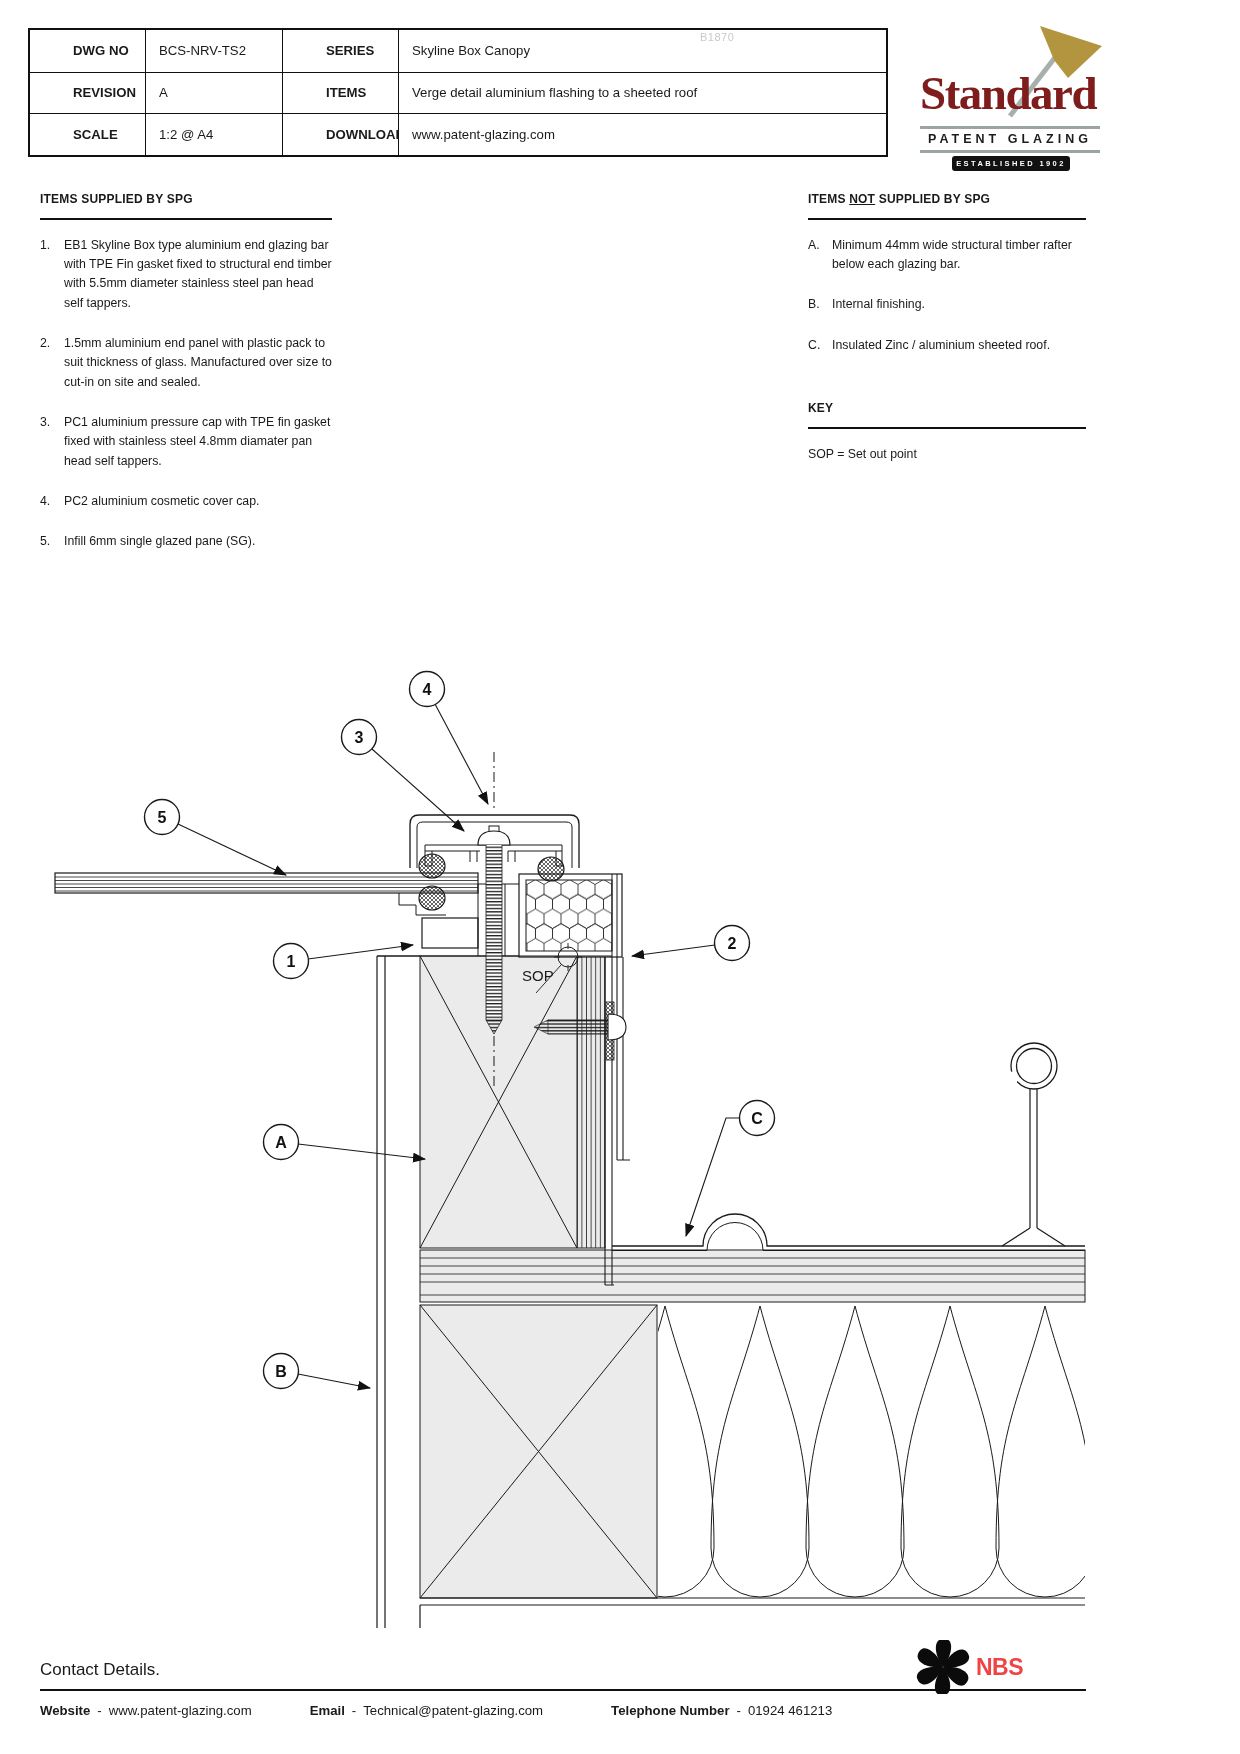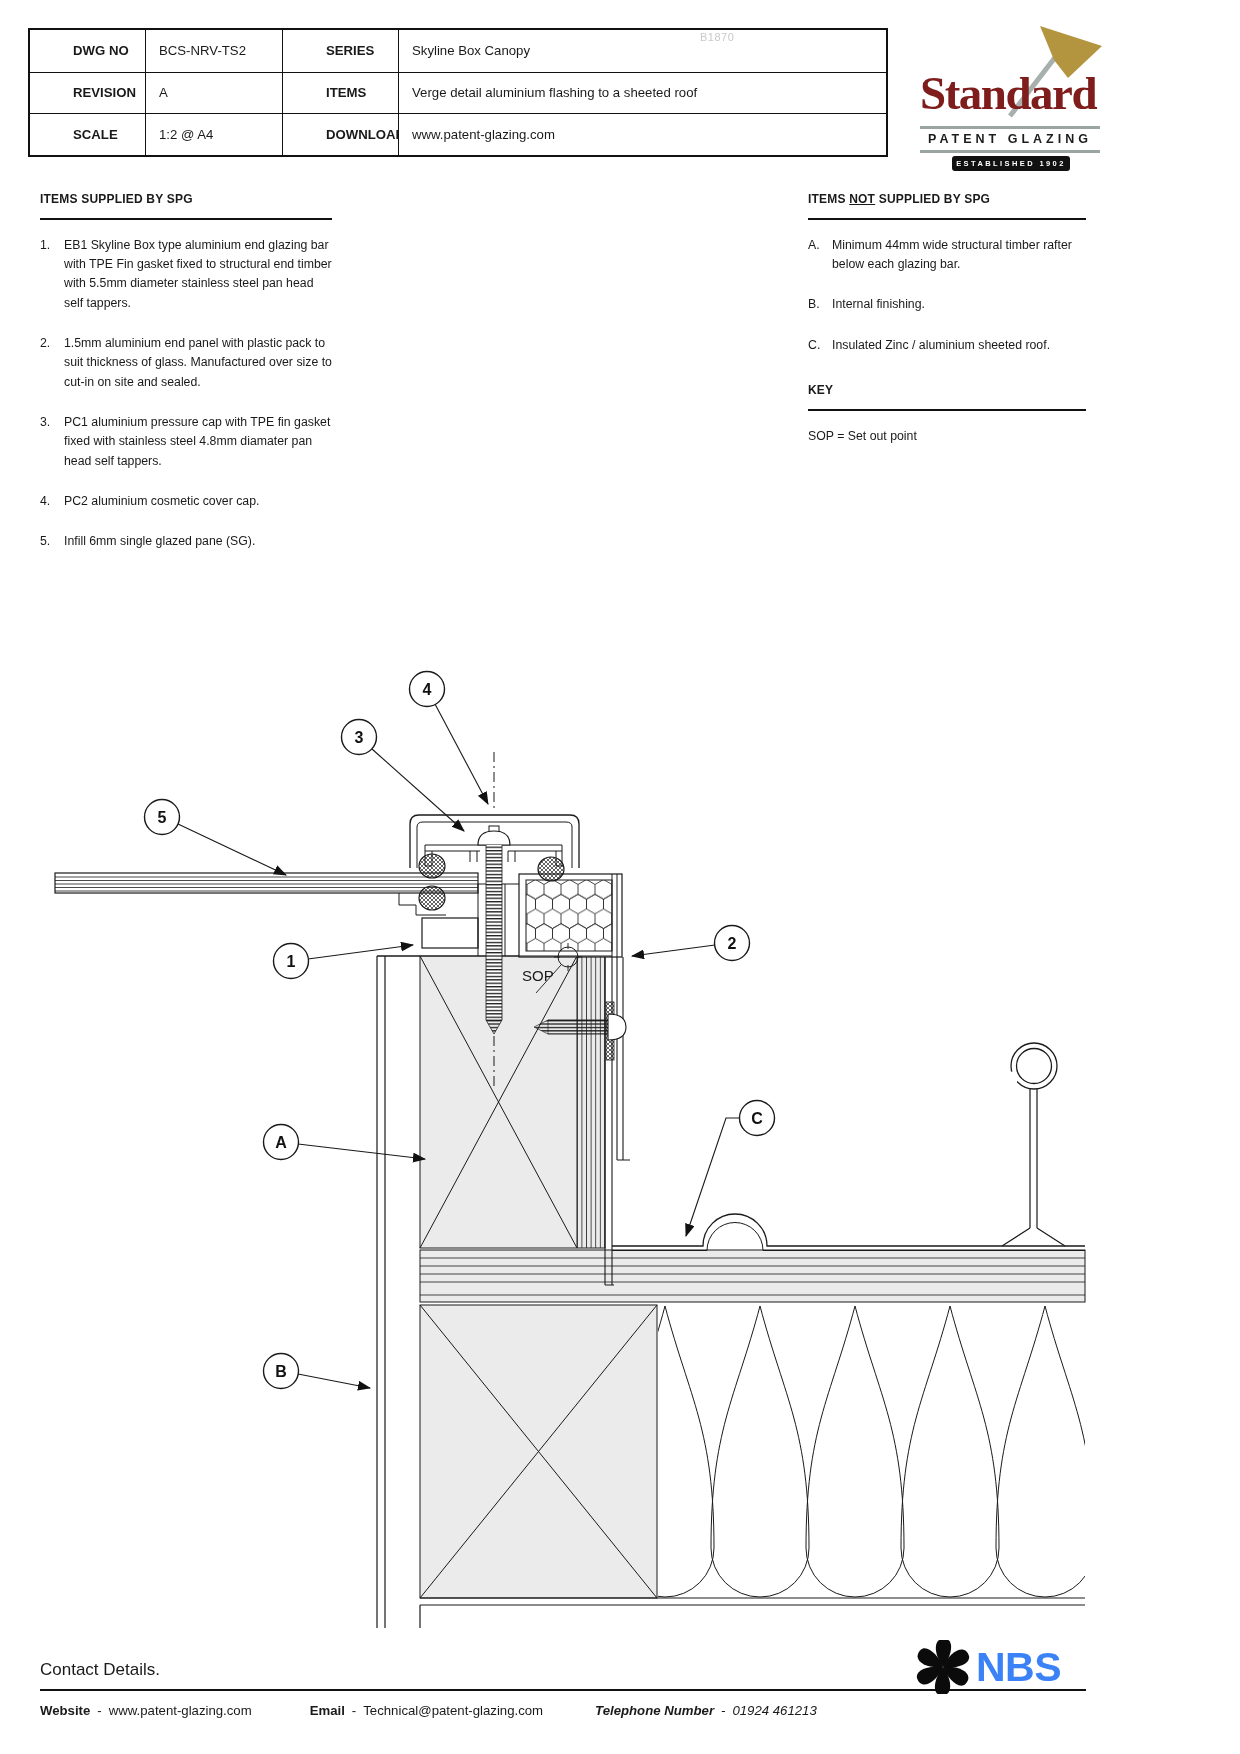--- a/index.html
+++ b/index.html
@@ -28,33 +28,33 @@
       display:flex;align-items:center;justify-content:center;white-space:nowrap;}
   
   .sec{position:absolute;font-size:12.3px;line-height:1.57;}
   .sec-left{left:40px;top:190px;width:292px;}
   .sec-right{left:808px;top:190px;width:278px;}
   .sec-header{font-size:12px;font-weight:bold;letter-spacing:.2px;padding-bottom:9px;
       border-bottom:2px solid #111;margin-bottom:16px;white-space:nowrap;}
   .u{text-decoration:underline;}
   .item{display:flex;margin-bottom:21px;}
   .item .num{width:24px;flex:none;}
-  .key-block{margin-top:26px;}
+  .key-block{margin-top:44px;}
   .key-entry{margin-top:14px;}
   
   .footer{position:absolute;left:40px;top:1660px;width:1046px;font-size:13.2px;}
   .footer .contact{font-weight:normal;font-size:17px;}
   .footer .rule{height:0;border-bottom:2px solid #111;margin:9px 0 12px 0;}
   .footer .row{display:flex;align-items:baseline;white-space:nowrap;}
   .footer b{font-weight:bold;}
   .sep{margin:0 7px;}
   .grp-email{margin-left:58px;}
-  .grp-phone{margin-left:52px;font-style:italic;}
+  .grp-phone{margin-left:68px;}
   .nbs{position:absolute;left:916px;top:1640px;display:flex;align-items:center;}
-  .nbs-text{font-weight:bold;font-size:41px;letter-spacing:-.5px;color:#3b82f6;margin-left:6px;}
+  .nbs-text{font-weight:bold;font-size:23px;letter-spacing:-.5px;color:#ef4444;margin-left:6px;}
   
   .drawing-svg{position:absolute;left:0;top:0;width:1240px;height:1754px;}
   svg text.callout-label{font-family:"Liberation Sans",sans-serif;font-size:16px;font-weight:bold;fill:#111;
       text-anchor:middle;}
   svg text.sop-text{font-family:"Liberation Sans",sans-serif;font-size:15px;fill:#1a1a1a;}
 </style>
 </head>
 <body>
 
 <div class="page">

